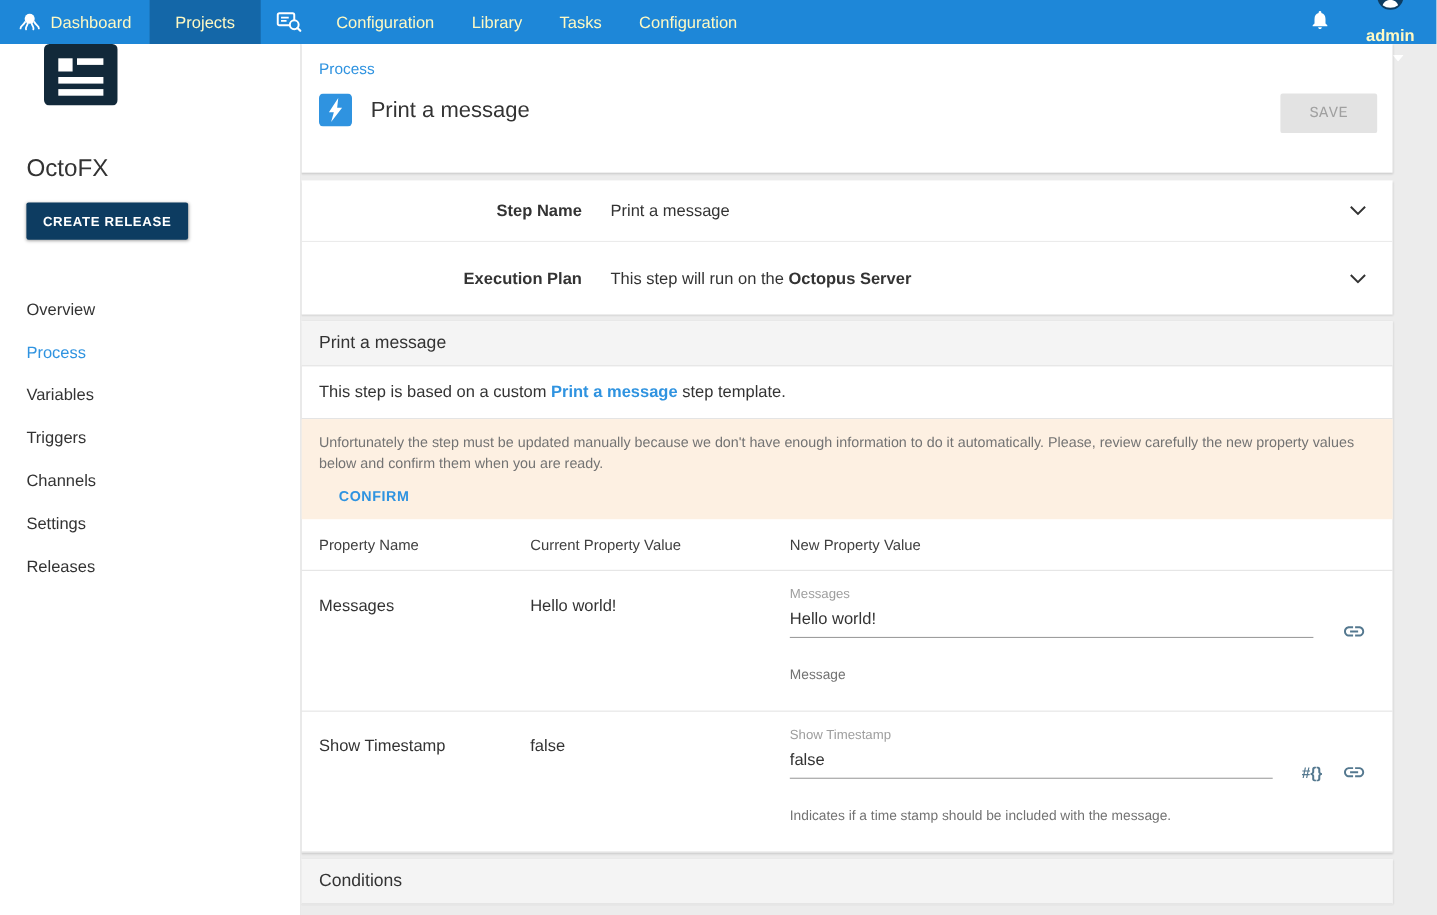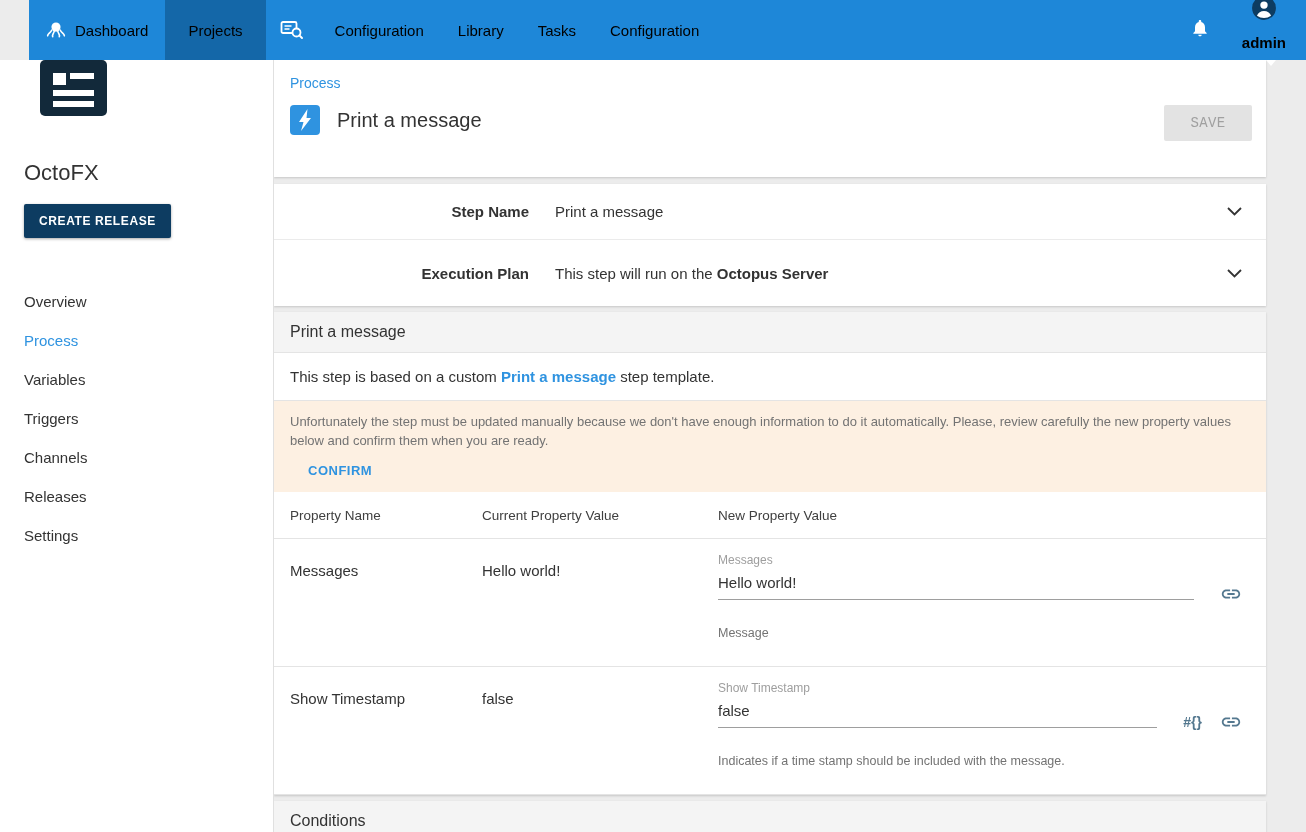--- a/index.html
+++ b/index.html
@@ -4,21 +4,21 @@
 <style>
   * { margin:0; padding:0; box-sizing:border-box; }
   html,body { width:1306px; height:832px; }
   body {
     font-family:"Liberation Sans", sans-serif;
     background:#ececec; color:#333; overflow:hidden;
   }
   .app { width:1306px; height:832px; display:flex; flex-direction:column; }
 
   
-  .topnav { height:60px; background:#1e87d8; display:flex; align-items:stretch; color:#000000; flex-shrink:0;margin-left:29px; }
+  .topnav { height:40px; background:#1e87d8; display:flex; align-items:stretch; color:#fef9c3; flex-shrink:0; }
   .nav-item { display:flex; align-items:center; gap:9px; padding:0 17px; font-size:15px; cursor:pointer; white-space:nowrap; }
   .nav-item.active { background:#1467a8; padding:0 23px; }
   .nav-item.icon-only { padding:0 14px; }
   .nav-icon svg { display:block; }
   .nav-right { margin-left:auto; display:flex; align-items:center; padding-right:20px; }
   .bell-btn { display:flex; align-items:center; padding:0 14px; cursor:pointer; margin-right:18px; }
   .user-menu { display:flex; align-items:center; gap:9px; cursor:pointer;flex-direction:column; }
   .user-name { font-size:15px; font-weight:700; }
   .caret { margin-left:14px; display:flex; }
 
@@ -167,22 +167,22 @@
         </svg>
       </div>
       <h1 class="project-name">OctoFX</h1>
       <button class="create-release">CREATE RELEASE</button>
       <nav class="side-nav">
         <a class="side-link">Overview</a>
         <a class="side-link active">Process</a>
         <a class="side-link">Variables</a>
         <a class="side-link">Triggers</a>
         <a class="side-link">Channels</a>
+        <a class="side-link">Settings</a>
         <a class="side-link">Releases</a>
-        <a class="side-link">Settings</a>
       </nav>
     </aside>
 
     <main class="main">
 
       <section class="card header-card">
         <a class="breadcrumb">Process</a>
         <div class="title-row">
           <span class="step-icon">
             <svg viewBox="0 0 30 30" width="30" height="30">

